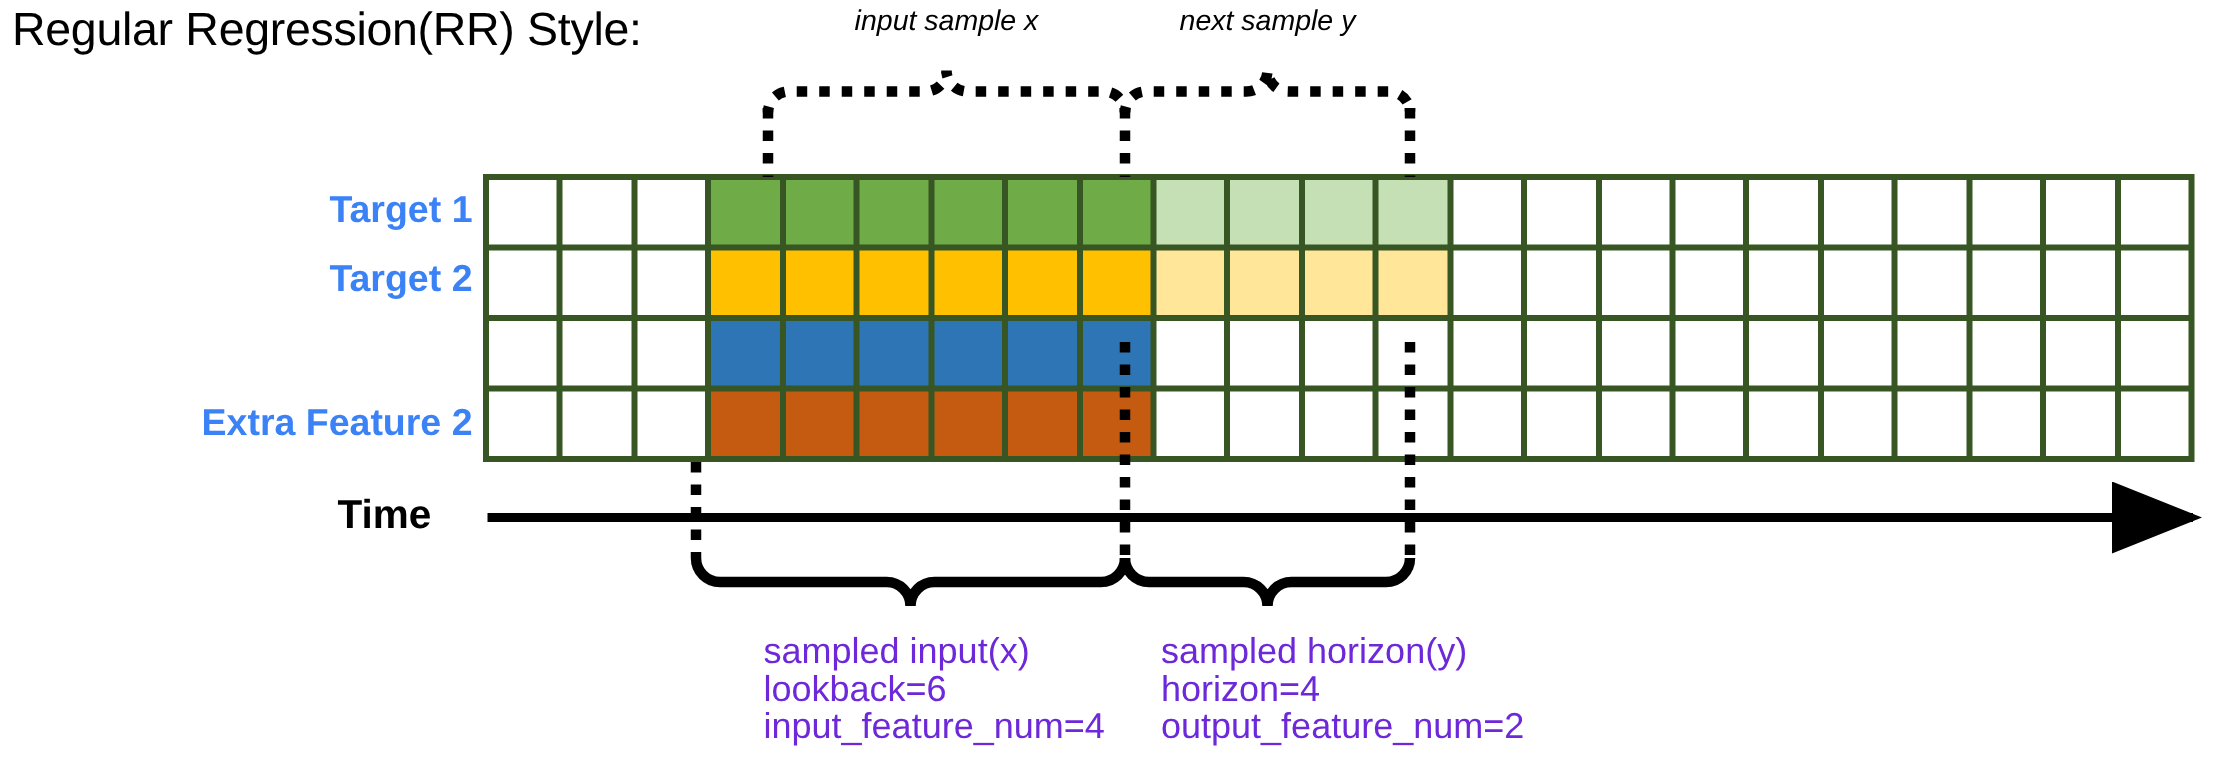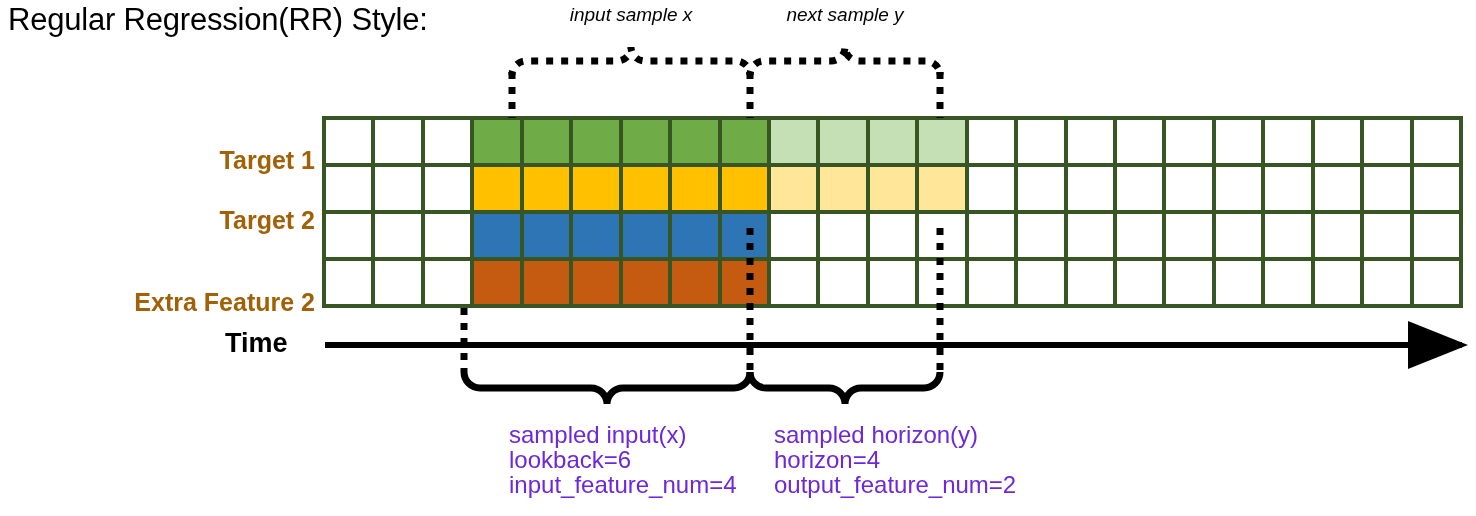--- a/index.html
+++ b/index.html
@@ -26,25 +26,25 @@
   }
   #caption-next-x{left:512px;top:4px;width:238px;}
   #caption-next-y{left:750px;top:4px;width:190px;}
 
   
   #overlay{position:absolute;left:0;top:0;width:1476px;height:516px;pointer-events:none;}
 
   
   .row-label{
     position:absolute;right:1161px;   
-    font-size:25px;font-weight:bold;color:#a16207;
-    white-space:nowrap;text-align:right;line-height:1;margin-top:20px;
+    font-size:25px;font-weight:bold;color:#3b82f6;
+    white-space:nowrap;text-align:right;line-height:1;
   }
   #row-label-0{top:128px;}
-  #row-label-1{top:188px;}
+  #row-label-1{top:174px;}
   #row-label-2{top:223px;}
   #row-label-3{top:270px;}
 
   #time-label{
     position:absolute;left:225px;top:328px;
     font-size:27px;font-weight:bold;color:#000;white-space:nowrap;
   }
 
   
   #grid{

